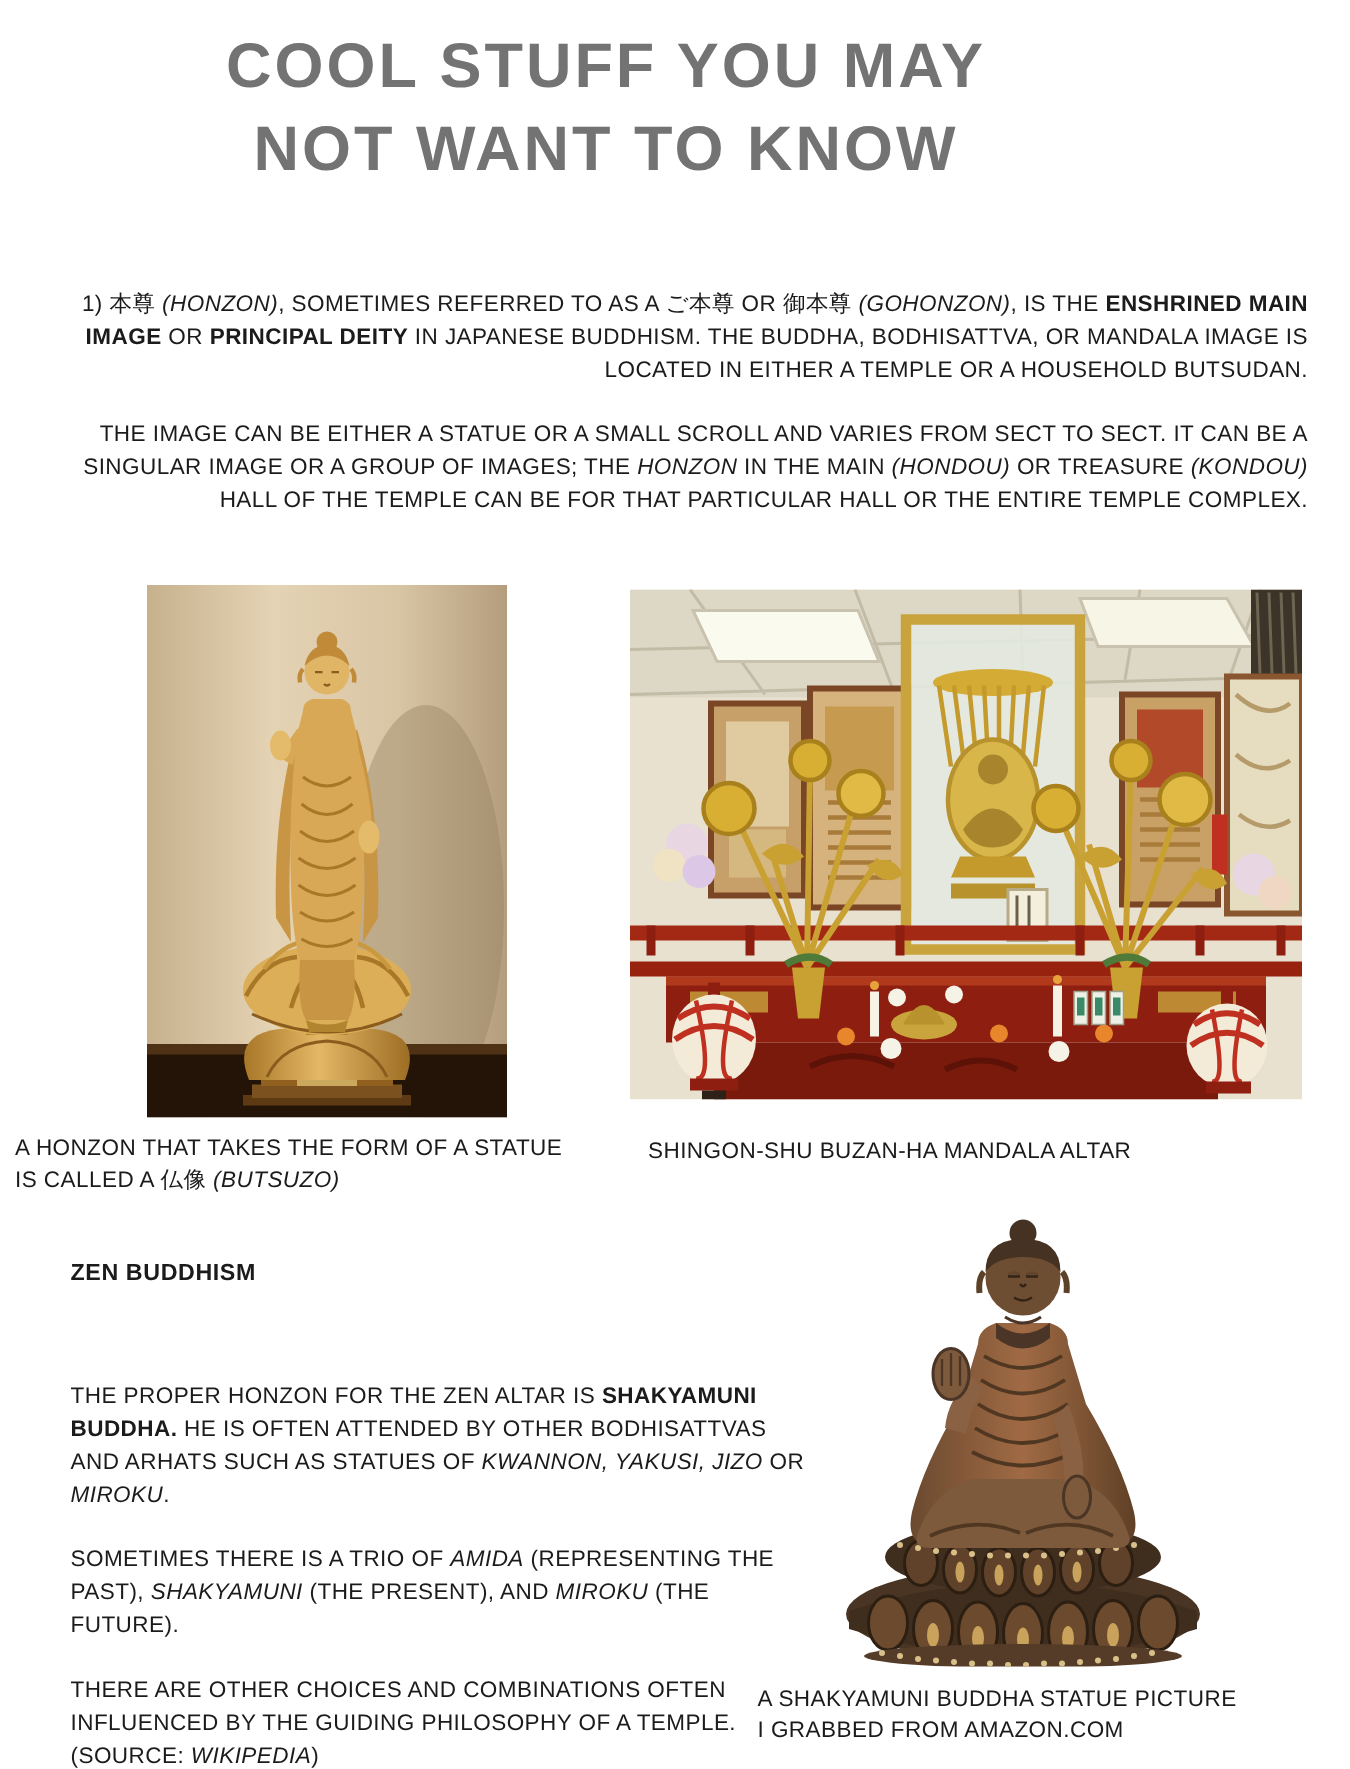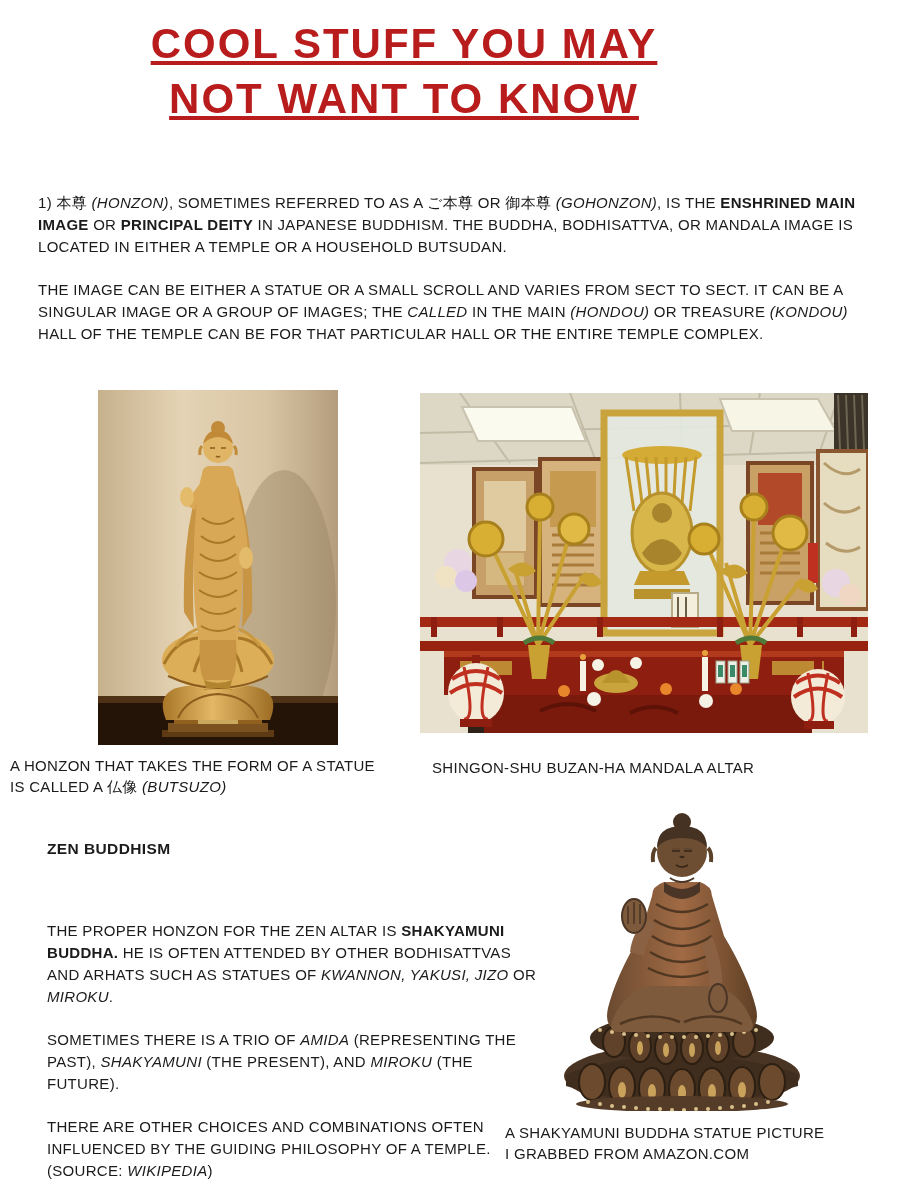--- a/index.html
+++ b/index.html
@@ -4,30 +4,29 @@
 <style>
   html,body{margin:0;padding:0;background:#ffffff;}
   .page{
     position:relative;width:900px;height:1179px;background:#ffffff;overflow:hidden;
     font-family:"Liberation Sans", sans-serif;color:#1b1b1b;
   }
   
   .title{
     position:absolute;top:16px;left:0;width:808px;text-align:center;
     font-weight:bold;font-size:42px;line-height:55px;letter-spacing:2px;
-    color:#b91c1c;
-    text-decoration:underline;
+    color:#737373;
   }
   
   .bodytext{font-size:15px;line-height:22px;letter-spacing:0.3px;}
   .b{font-weight:bold;}
   .i{font-style:italic;}
   .bi{font-weight:bold;}
   .intro{position:absolute;left:38px;top:192px;width:834px;}
-  .intro p{margin:0 0 21px 0;}
+  .intro p{margin:0 0 21px 0;text-align:right;}
   
   .fig-honzon{position:absolute;left:98px;top:390px;width:240px;height:355px;}
   .fig-altar{position:absolute;left:420px;top:393px;width:448px;height:340px;}
   .fig-bronze{position:absolute;left:552px;top:786px;width:260px;height:325px;}
   .fig-honzon svg,.fig-altar svg,.fig-bronze svg{display:block;width:100%;height:100%;}
   .cap{position:absolute;text-align:left;font-size:15px;line-height:21px;letter-spacing:0.3px;}
   .cap-honzon{left:10px;top:755px;width:416px;}
   .cap-altar{left:432px;top:757px;width:436px;}
   .cap-bronze{left:505px;top:1122px;width:395px;}
   
@@ -40,21 +39,21 @@
 
 <div class="page">
 
   <div class="title">
     <div>COOL STUFF YOU MAY</div>
     <div>NOT WANT TO KNOW</div>
   </div>
 
   <div class="intro bodytext">
     <p><span>1) 本尊 </span><span class="i">(HONZON)</span><span>, SOMETIMES REFERRED TO AS A ご本尊 OR 御本尊 </span><span class="i">(GOHONZON)</span><span>, IS THE </span><span class="b">ENSHRINED MAIN IMAGE</span><span> OR </span><span class="b">PRINCIPAL DEITY</span><span> IN JAPANESE BUDDHISM. THE BUDDHA, BODHISATTVA, OR MANDALA IMAGE IS LOCATED IN EITHER A TEMPLE OR A HOUSEHOLD BUTSUDAN.</span></p>
-    <p><span>THE IMAGE CAN BE EITHER A STATUE OR A SMALL SCROLL AND VARIES FROM SECT TO SECT. IT CAN BE A SINGULAR IMAGE OR A GROUP OF IMAGES; THE </span><span class="i">CALLED</span><span> IN THE MAIN </span><span class="i">(HONDOU)</span><span> OR TREASURE </span><span class="i">(KONDOU)</span><span> HALL OF THE TEMPLE CAN BE FOR THAT PARTICULAR HALL OR THE ENTIRE TEMPLE COMPLEX.</span></p>
+    <p><span>THE IMAGE CAN BE EITHER A STATUE OR A SMALL SCROLL AND VARIES FROM SECT TO SECT. IT CAN BE A SINGULAR IMAGE OR A GROUP OF IMAGES; THE </span><span class="i">HONZON</span><span> IN THE MAIN </span><span class="i">(HONDOU)</span><span> OR TREASURE </span><span class="i">(KONDOU)</span><span> HALL OF THE TEMPLE CAN BE FOR THAT PARTICULAR HALL OR THE ENTIRE TEMPLE COMPLEX.</span></p>
   </div>
 
   <div class="fig-honzon">
     <svg viewBox="0 0 240 355" preserveAspectRatio="none">
       <defs>
         <linearGradient id="gw" x1="0" y1="0" x2="1" y2="0">
           <stop offset="0" stop-color="#c7b18d"></stop>
             <stop offset="0.35" stop-color="#e4d3b4"></stop>
           <stop offset="0.7" stop-color="#d8c5a4"></stop>
             <stop offset="1" stop-color="#b49d7c"></stop>

